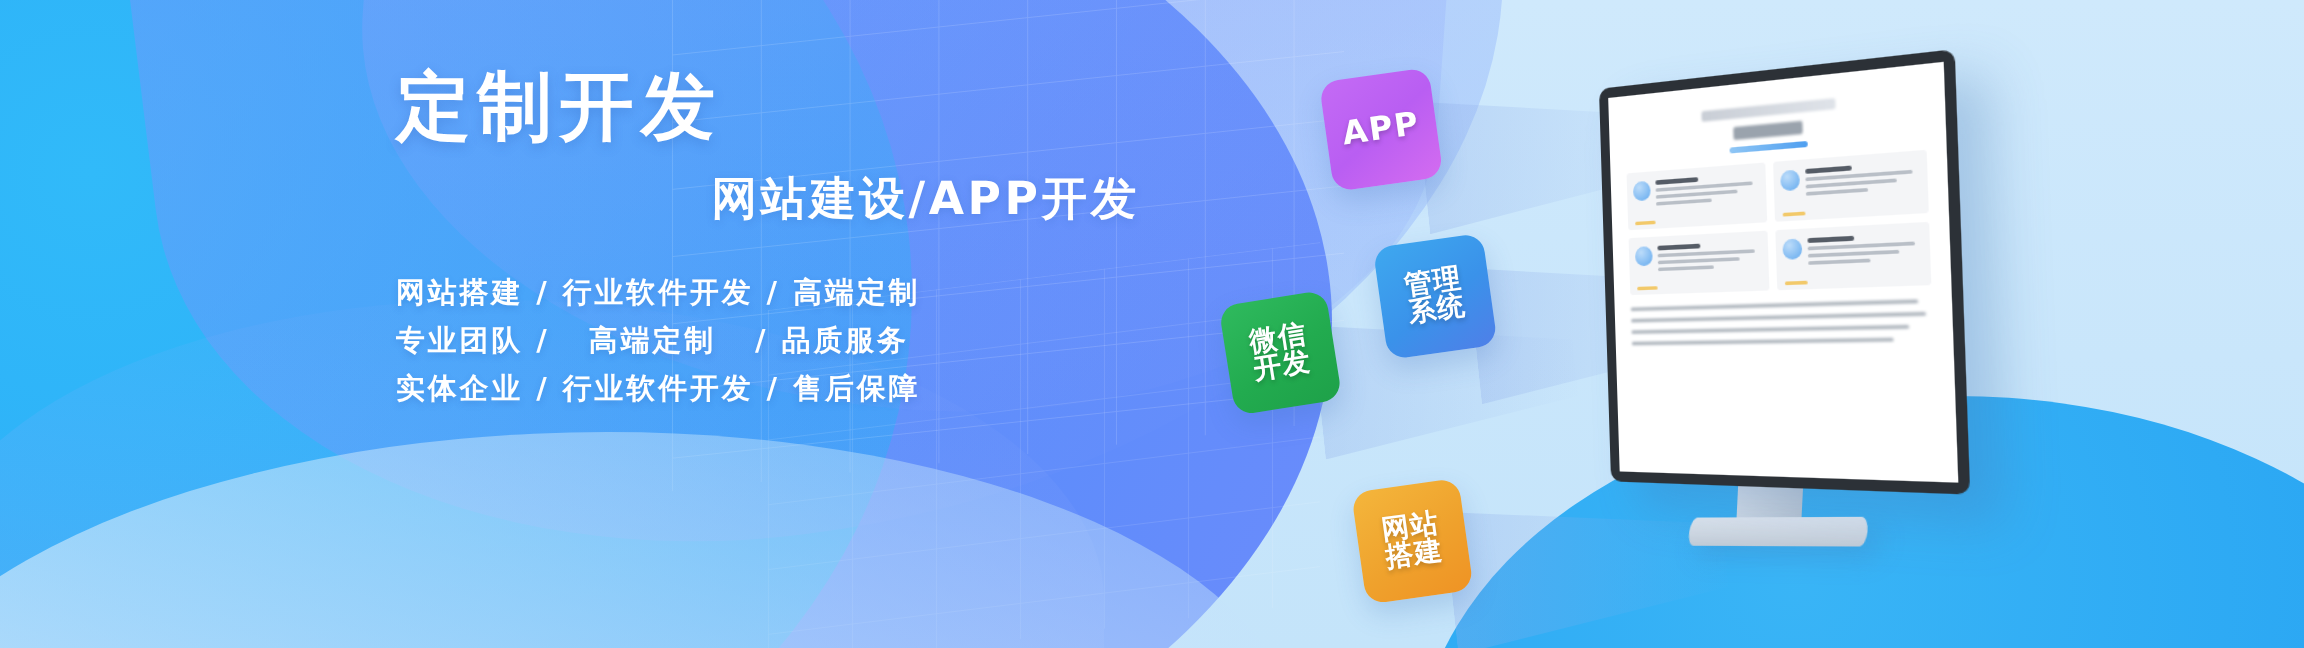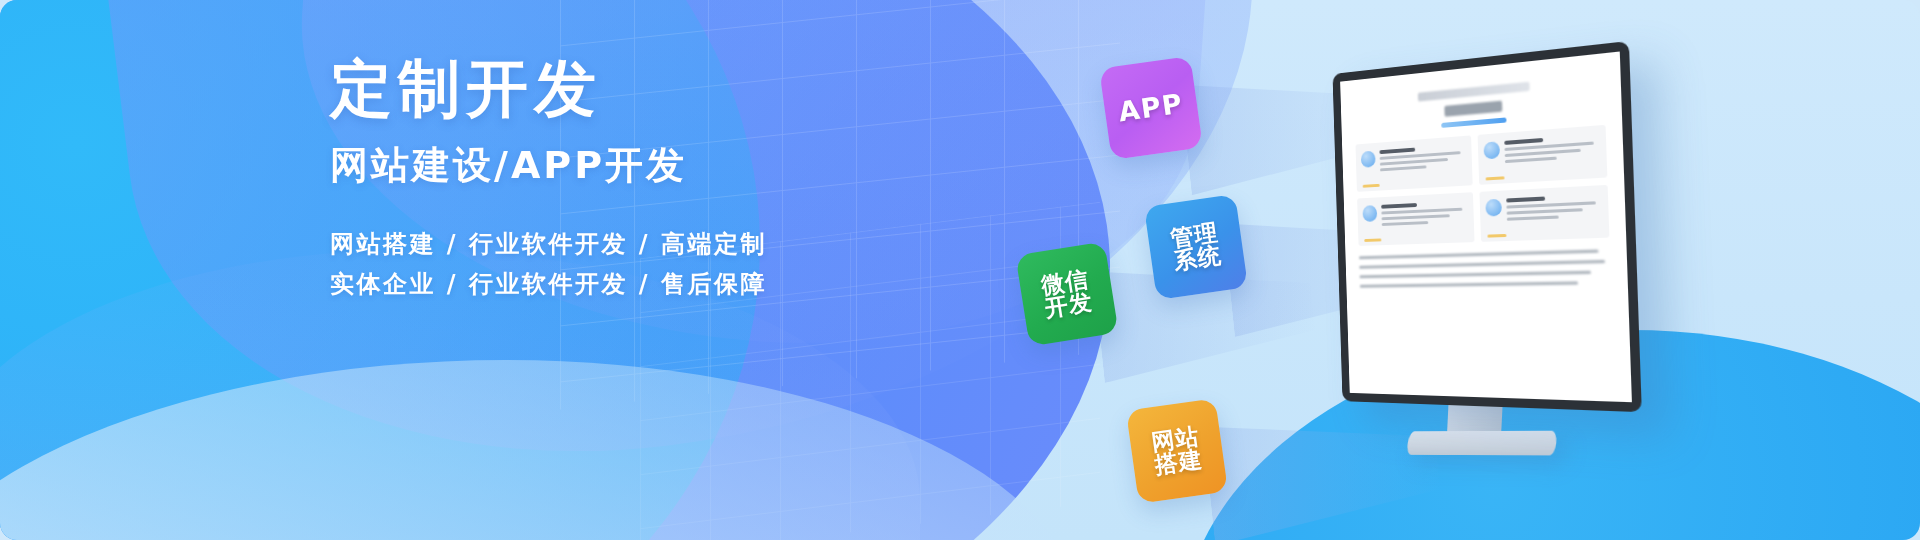--- a/index.html
+++ b/index.html
@@ -1,21 +1,21 @@
 <!DOCTYPE html>
 <html><head>
 <meta charset="utf-8">
 <style>
   html,body{margin:0;padding:0;}
   body{
     width:1920px;height:540px;overflow:hidden;
     font-family:"Liberation Sans","DejaVu Sans",sans-serif;
     background:#cfe8fb;
   }
-  .banner{position:relative;width:1920px;height:540px;overflow:hidden;background:#cfe8fb;border-radius:17px;}
+  .banner{position:relative;width:1920px;height:540px;overflow:hidden;background:#cfe8fb;}
 
   
   .bg-base{position:absolute;inset:0;background:linear-gradient(180deg,#cfe9fc 0%,#c9e6fb 55%,#c4e4fa 100%);}
   .bg-blob-right-bottom{
     position:absolute;left:1180px;top:330px;width:900px;height:620px;border-radius:50%;
     background:radial-gradient(circle at 35% 25%,#35b3f6 0%,#2aa9f4 45%,#1f9df0 100%);
     opacity:.97;
   }
   .bg-left-panel{
     position:absolute;left:-230px;top:-170px;width:1340px;height:900px;
@@ -76,20 +76,21 @@
     font-size:62px;font-weight:700;color:#ffffff;letter-spacing:6px;line-height:1;
     text-shadow:0 3px 10px rgba(40,90,180,.28);
     white-space:nowrap;
   }
   .subtitle{
     margin-top:26px;
     font-family:"DejaVu Sans","Liberation Sans",sans-serif;
     font-size:38px;font-weight:700;color:#ffffff;letter-spacing:3px;line-height:1;
     text-shadow:0 2px 7px rgba(40,90,180,.24);
     white-space:nowrap;
+    text-align:right;
   }
   .features{margin-top:40px;}
   .feature-line{
     font-family:"DejaVu Sans","Liberation Sans",sans-serif;
     font-size:24px;font-weight:600;color:#ffffff;letter-spacing:2.5px;
     line-height:40px;white-space:pre;
     text-shadow:0 2px 5px rgba(40,90,180,.25);
   }
 
   
@@ -200,20 +201,21 @@
   <div class="bg-swoop-c"></div>
   <div class="bg-grid"></div>
   <div class="bg-grid2"></div>
   <div class="bg-wave-bottom"></div>
 
   <div class="copy">
     <div class="title">定制开发</div>
     <div class="subtitle">网站建设/APP开发</div>
     <div class="features">
       <div class="feature-line">网站搭建 / 行业软件开发 / 高端定制</div>
+      <div class="feature-line">专业团队 /   高端定制   / 品质服务</div>
       <div class="feature-line">实体企业 / 行业软件开发 / 售后保障</div>
     </div>
   </div>
 
   <div class="tile-shadow" id="shadow-app"></div>
   <div class="tile-shadow" id="shadow-mgmt"></div>
   <div class="tile-shadow" id="shadow-wechat"></div>
   <div class="tile-shadow" id="shadow-web"></div>
 
   <div class="tile" id="tile-app">

